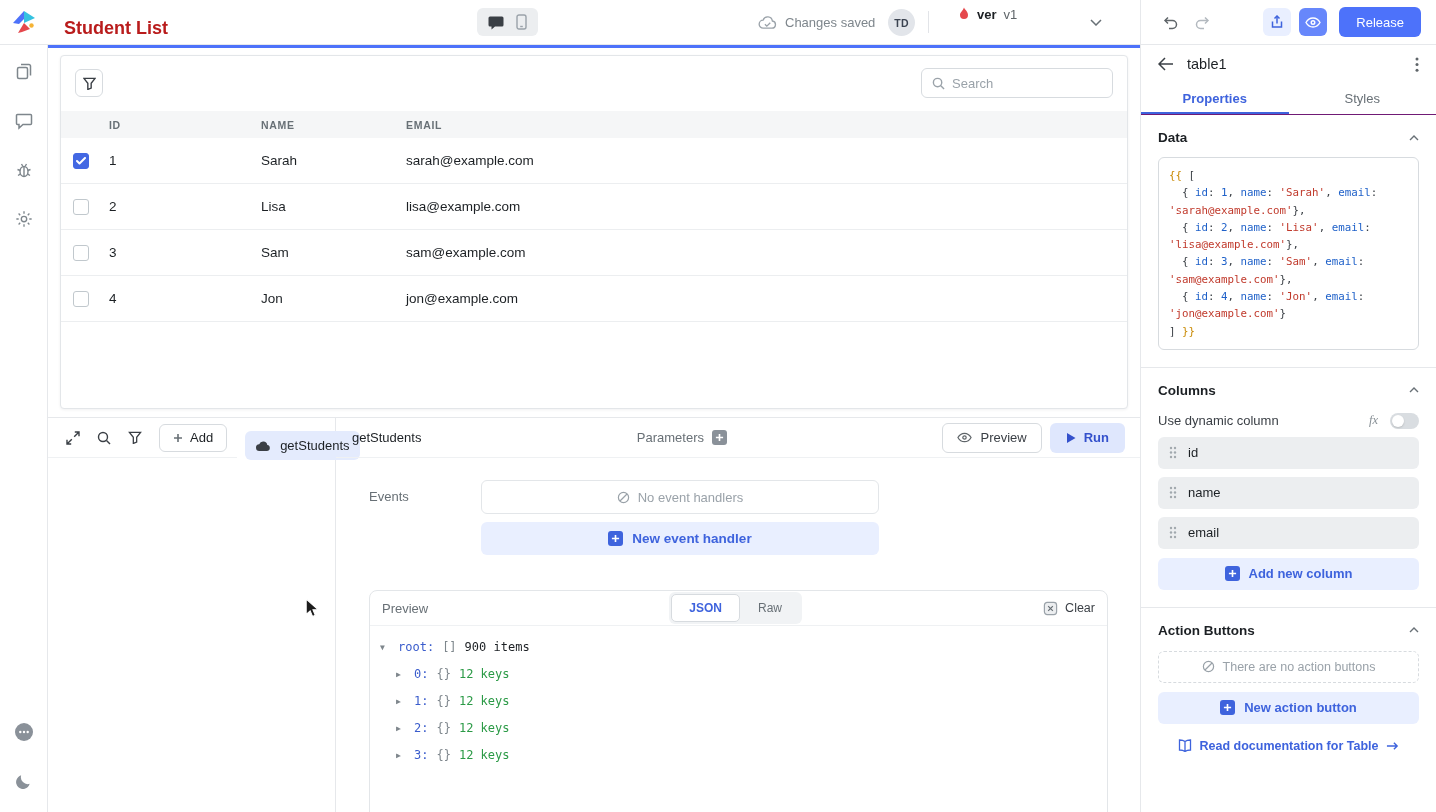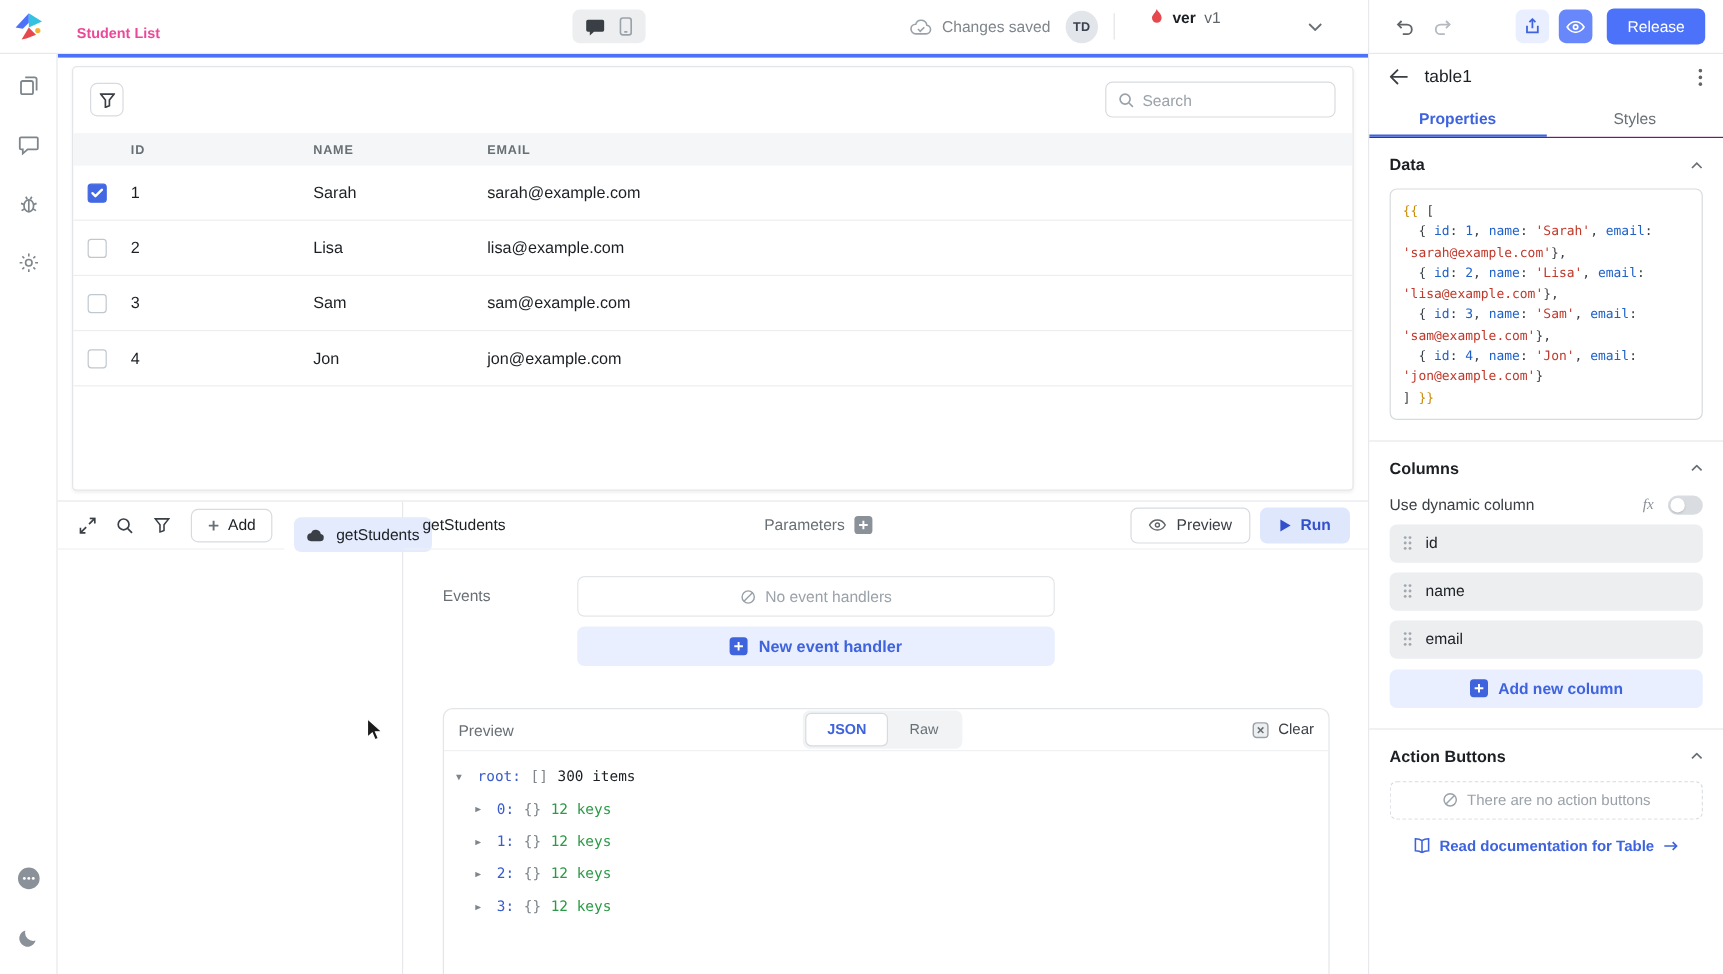--- a/index.html
+++ b/index.html
@@ -8,21 +8,21 @@
   body{position:relative}
   svg{display:block}
   button{font-family:inherit;border:none;background:none;cursor:pointer}
   input{font-family:inherit;border:none;outline:none}
 
   
   .topbar{position:absolute;left:0;top:0;width:1436px;height:45px;background:#fff;
     border-bottom:1px solid #e6e8eb;z-index:6}
   .tb-logo{position:absolute;left:0;top:0;width:48px;height:44px;display:flex;align-items:center;justify-content:center}
   .tb-title{position:absolute;left:64px;top:0;height:56px;display:flex;align-items:center;
-    font-size:12px;font-weight:700;color:#ec4899}
+    font-size:18px;font-weight:700;color:#b91c1c}
   .tb-center{position:absolute;left:477px;top:8px;height:28px;background:#eceef0;border-radius:6px;
     display:flex;align-items:center;gap:12px;padding:0 11px}
   .tb-status{position:absolute;left:758px;top:0;height:44px;display:flex;align-items:center;gap:8px;
     color:#7e868c;font-size:13px}
   .tb-avatar{position:absolute;left:888px;top:9px;width:27px;height:27px;border-radius:50%;
     background:#e2e5ea;color:#3a4250;font-size:10.5px;font-weight:700;
     display:flex;align-items:center;justify-content:center;letter-spacing:.3px}
   .tb-divider{position:absolute;left:928px;top:11px;width:1px;height:22px;background:#e2e4e8}
   .tb-version{position:absolute;left:958px;top:0;height:28px;display:flex;align-items:center;gap:7px;font-size:13px}
   .ver-prefix{color:#1c2024;font-weight:600}
@@ -439,21 +439,21 @@
                 <path d="M5.5 5.5l5 5M10.5 5.5l-5 5" stroke="#687076"></path>
               </svg>
             <span>Clear</span>
           </button>
         </div>
         <div class="jtree">
           <div class="jrow">
             <span class="tri">▼</span>
             <span class="jkey">root:</span>
             <span class="jtype">[]</span>
-            <span class="jcount-items">300 items</span>
+            <span class="jcount-items">900 items</span>
           </div>
           <div>
   <div class="jrow child">
     <span class="tri">▶</span>
     <span class="jkey">0:</span>
     <span class="jtype">{}</span>
     <span class="jcount-keys">12 keys</span>
   </div>
   <div class="jrow child">
     <span class="tri">▶</span>
@@ -588,20 +588,28 @@
           </svg>
       </span>
     </div>
     <div class="dashed-box">
       <svg width="13" height="13" viewBox="0 0 14 14" fill="none" stroke="#9aa2a9" stroke-width="1.3">
           <circle cx="7" cy="7" r="5.5"></circle>
           <path d="M3.2 10.8L10.8 3.2"></path>
         </svg>
       <span>There are no action buttons</span>
     </div>
+    <button class="blue-btn">
+      <span class="plus-sq">
+        <svg width="9" height="9" viewBox="0 0 10 10" fill="none" stroke="#fff" stroke-width="1.8">
+            <path d="M5 1v8M1 5h8"></path>
+          </svg>
+      </span>
+      <span>New action button</span>
+    </button>
     <div class="doc-link">
       <svg width="14" height="13" viewBox="0 0 14 13" fill="none" stroke="#3e63dd" stroke-width="1.3">
           <path d="M7 2.5C5.6 1.4 3.6 1 1.5 1v10c2.1 0 4.1.4 5.5 1.5 1.4-1.1 3.4-1.5 5.5-1.5V1C10.4 1 8.4 1.4 7 2.5v10"></path>
         </svg>
       <span>Read documentation for Table</span>
       <svg width="13" height="10" viewBox="0 0 14 10" fill="none" stroke="#3e63dd" stroke-width="1.5">
           <path d="M1 5h11M8.5 1.5L12 5 8.5 8.5"></path>
         </svg>
     </div>
   </div>

